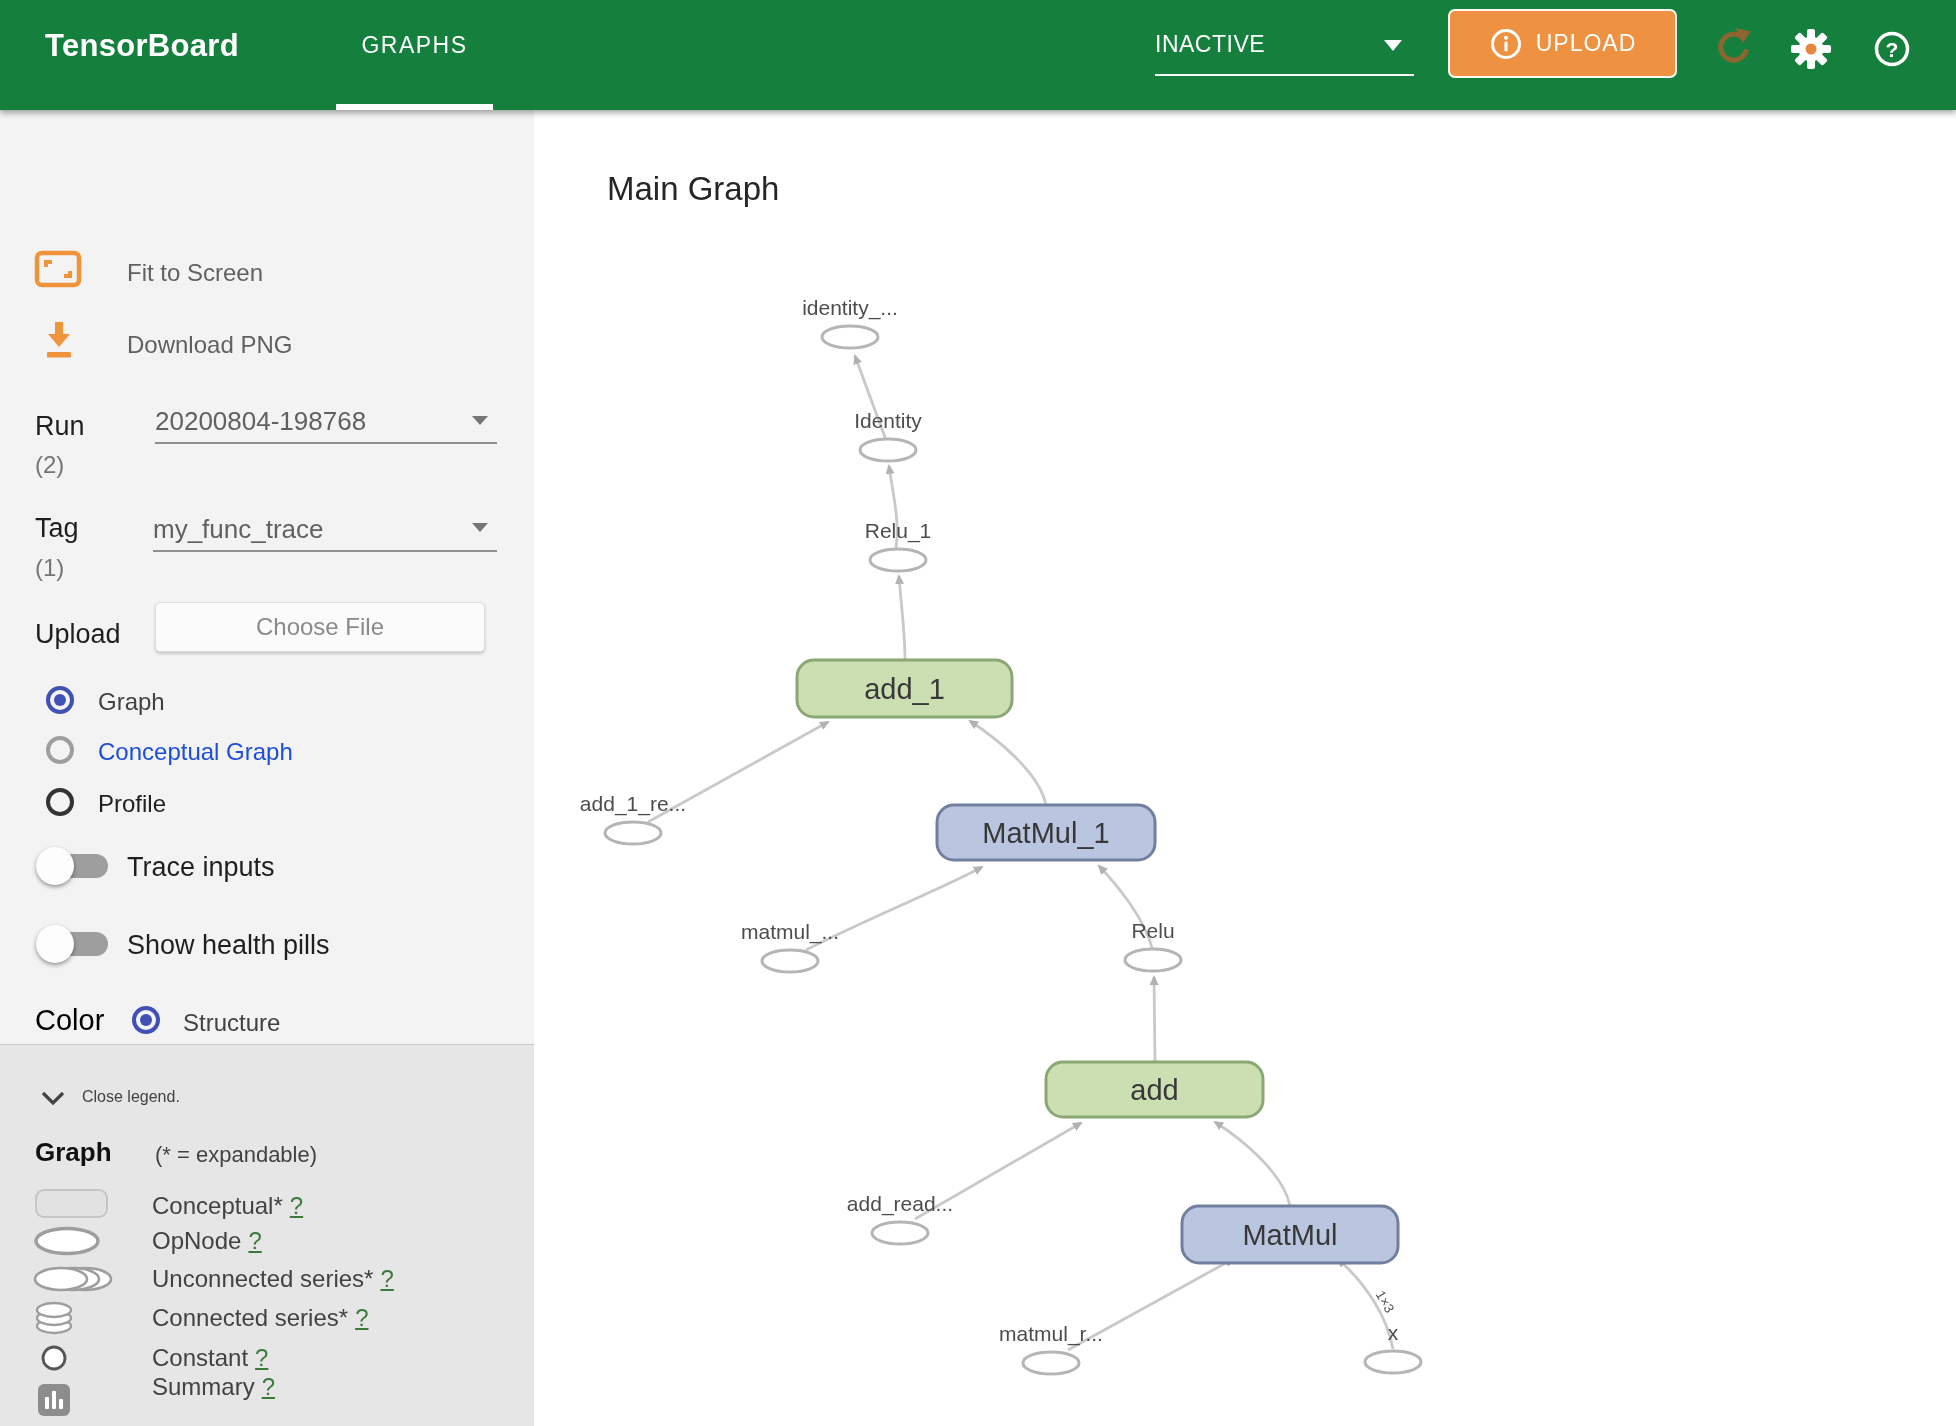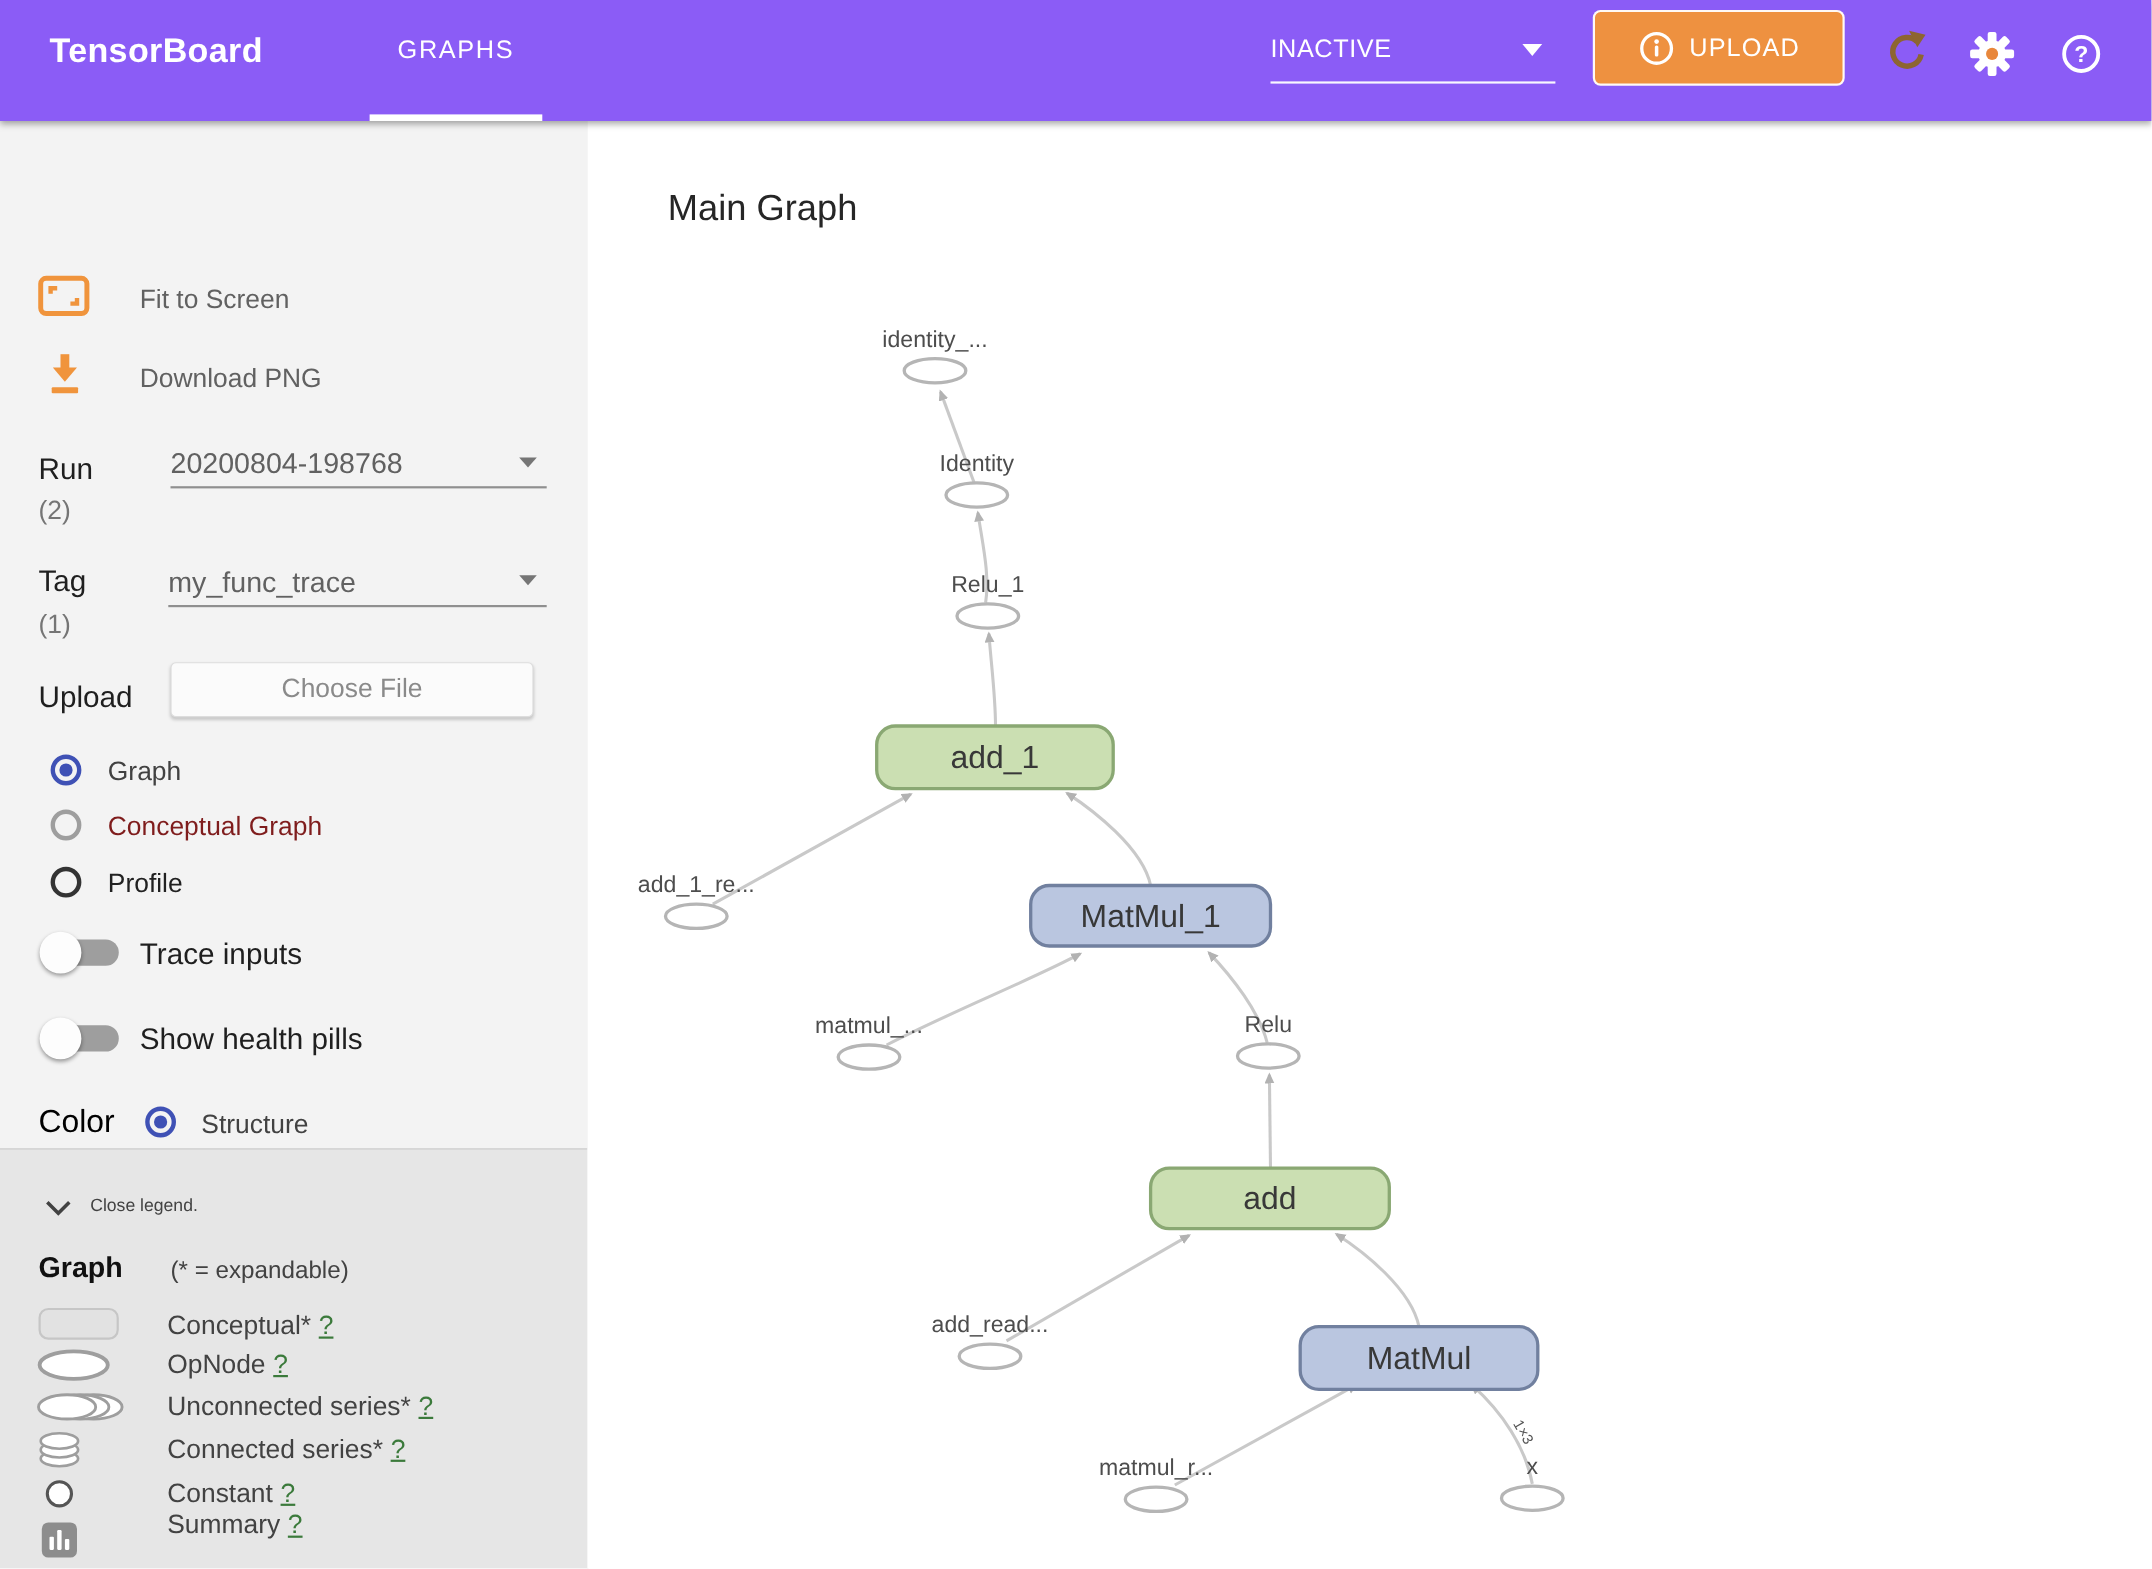--- a/index.html
+++ b/index.html
@@ -1,20 +1,20 @@
 <!DOCTYPE html>
 <html><head>
 <meta charset="utf-8">
 <style>
   html,body{margin:0;padding:0;background:#fff;}
   body{width:1956px;height:1426px;overflow:hidden;font-family:"Liberation Sans","DejaVu Sans",sans-serif;}
   .app{position:relative;width:1956px;height:1426px;background:#fff;overflow:hidden;}
 
   
-  header{position:absolute;left:0;top:0;width:100%;height:110px;background:#8b5cf6;box-shadow:0 3px 6px rgba(0,0,0,0.35);z-index:10;}
+  header{position:absolute;left:0;top:0;width:100%;height:110px;background:#15803d;box-shadow:0 3px 6px rgba(0,0,0,0.35);z-index:10;}
   .tb-title{position:absolute;left:45px;top:28px;font-size:31px;font-weight:700;color:#fff;letter-spacing:0.3px;}
   .tab{position:absolute;left:336px;top:32px;width:157px;text-align:center;font-size:23px;color:#fff;letter-spacing:1.5px;cursor:pointer;}
   .tab-underline{position:absolute;left:336px;bottom:0;width:157px;height:6px;background:#fff;}
   .env-select{position:absolute;left:1155px;top:31px;font-size:23px;color:#fff;letter-spacing:0.5px;cursor:pointer;}
   .env-underline{position:absolute;left:1155px;top:74px;width:259px;height:2px;background:rgba(255,255,255,0.95);}
   .env-caret{position:absolute;left:1384px;top:40px;width:0;height:0;border-left:9px solid transparent;border-right:9px solid transparent;border-top:11px solid #fff;}
   .upload-btn{position:absolute;left:1448px;top:9px;width:229px;height:69px;background:#ee9140;border:2.5px solid rgba(255,255,255,0.95);border-radius:7px;display:flex;align-items:center;justify-content:center;gap:13px;cursor:pointer;padding:0;}
   .upload-btn span.lbl{color:#fff;font-size:23px;letter-spacing:1px;font-family:inherit;}
   .hdr-icon{position:absolute;cursor:pointer;}
 
@@ -154,21 +154,21 @@
     <div class="sel-value" style="left:153px;top:404px;">my_func_trace</div>
     <div class="sel-underline" style="left:153px;top:440px;width:344px;"></div>
     <div class="sel-caret" style="left:472px;top:413px;"></div>
 
     <div class="sec-label" style="top:509px;font-size:27px;">Upload</div>
     <button class="choose-btn">Choose File</button>
 
     <div class="radio sel" style="left:46px;top:576px;"></div>
     <div class="radio-label" style="top:578px;color:#424242;">Graph</div>
     <div class="radio gray" style="left:46px;top:626px;"></div>
-    <div class="radio-label" style="top:628px;color:#7f1d1d;">Conceptual Graph</div>
+    <div class="radio-label" style="top:628px;color:#1d4ed8;">Conceptual Graph</div>
     <div class="radio dark" style="left:46px;top:678px;"></div>
     <div class="radio-label" style="top:680px;color:#212121;">Profile</div>
 
     <div class="toggle-track" style="top:744px;"></div>
     <div class="toggle-thumb" style="top:737px;"></div>
     <div class="toggle-label" style="top:742px;">Trace inputs</div>
 
     <div class="toggle-track" style="top:822px;"></div>
     <div class="toggle-thumb" style="top:815px;"></div>
     <div class="toggle-label" style="top:820px;">Show health pills</div>

